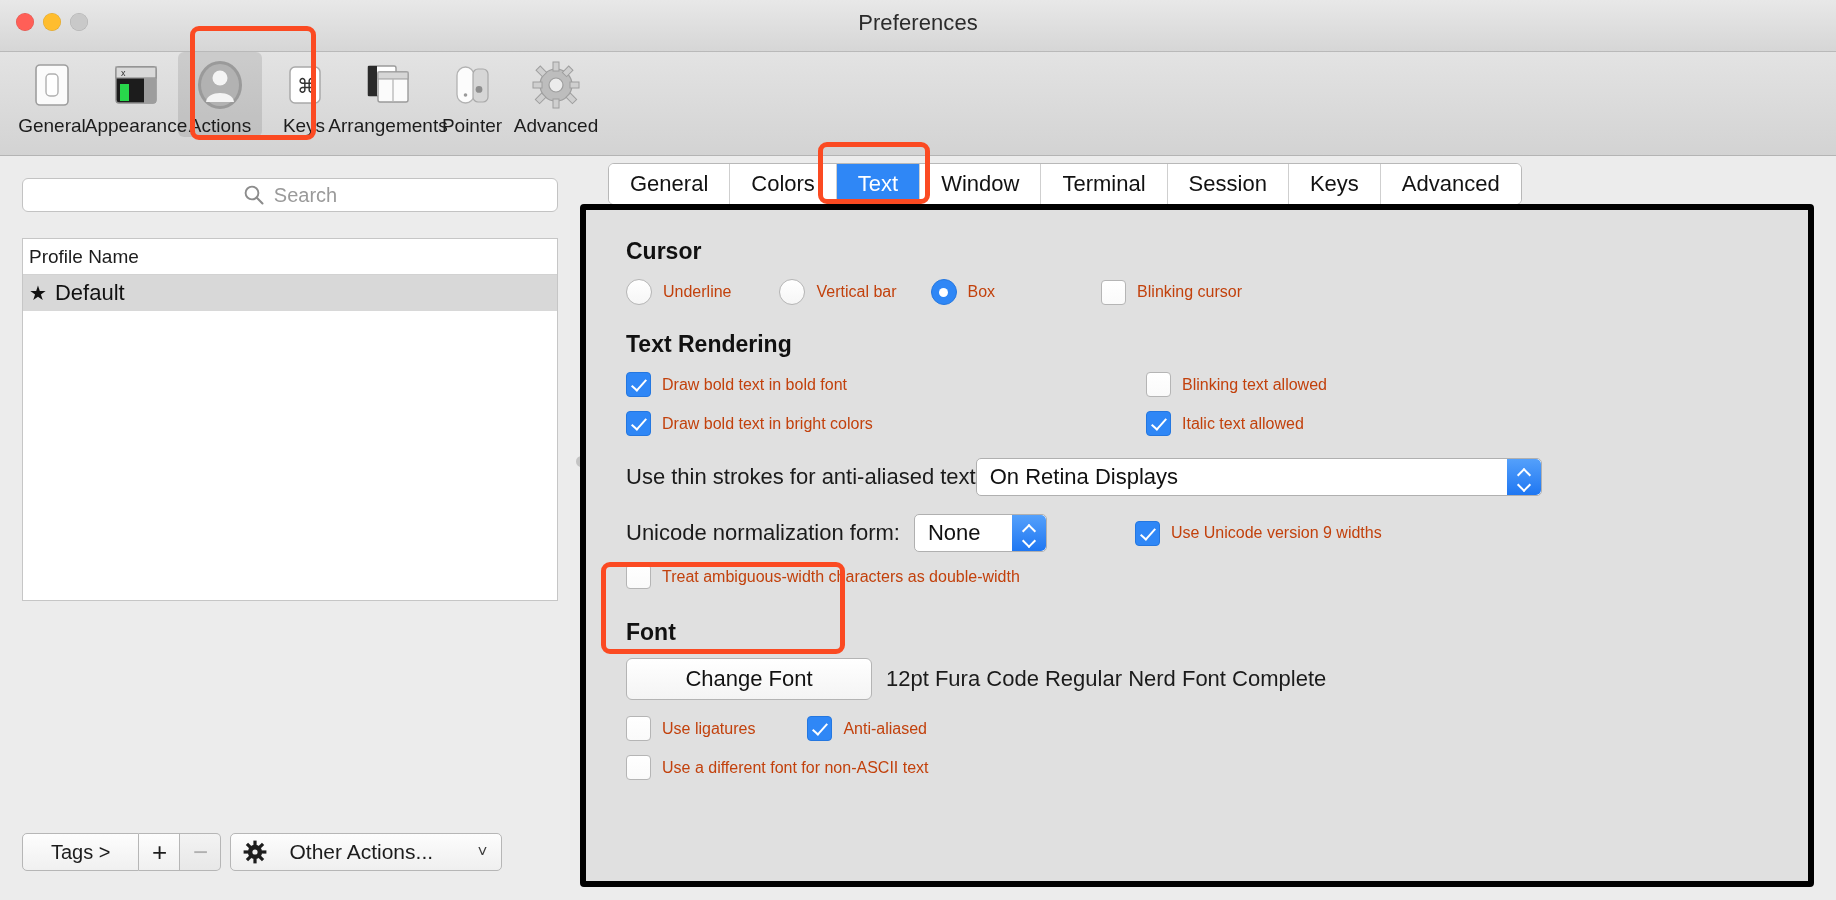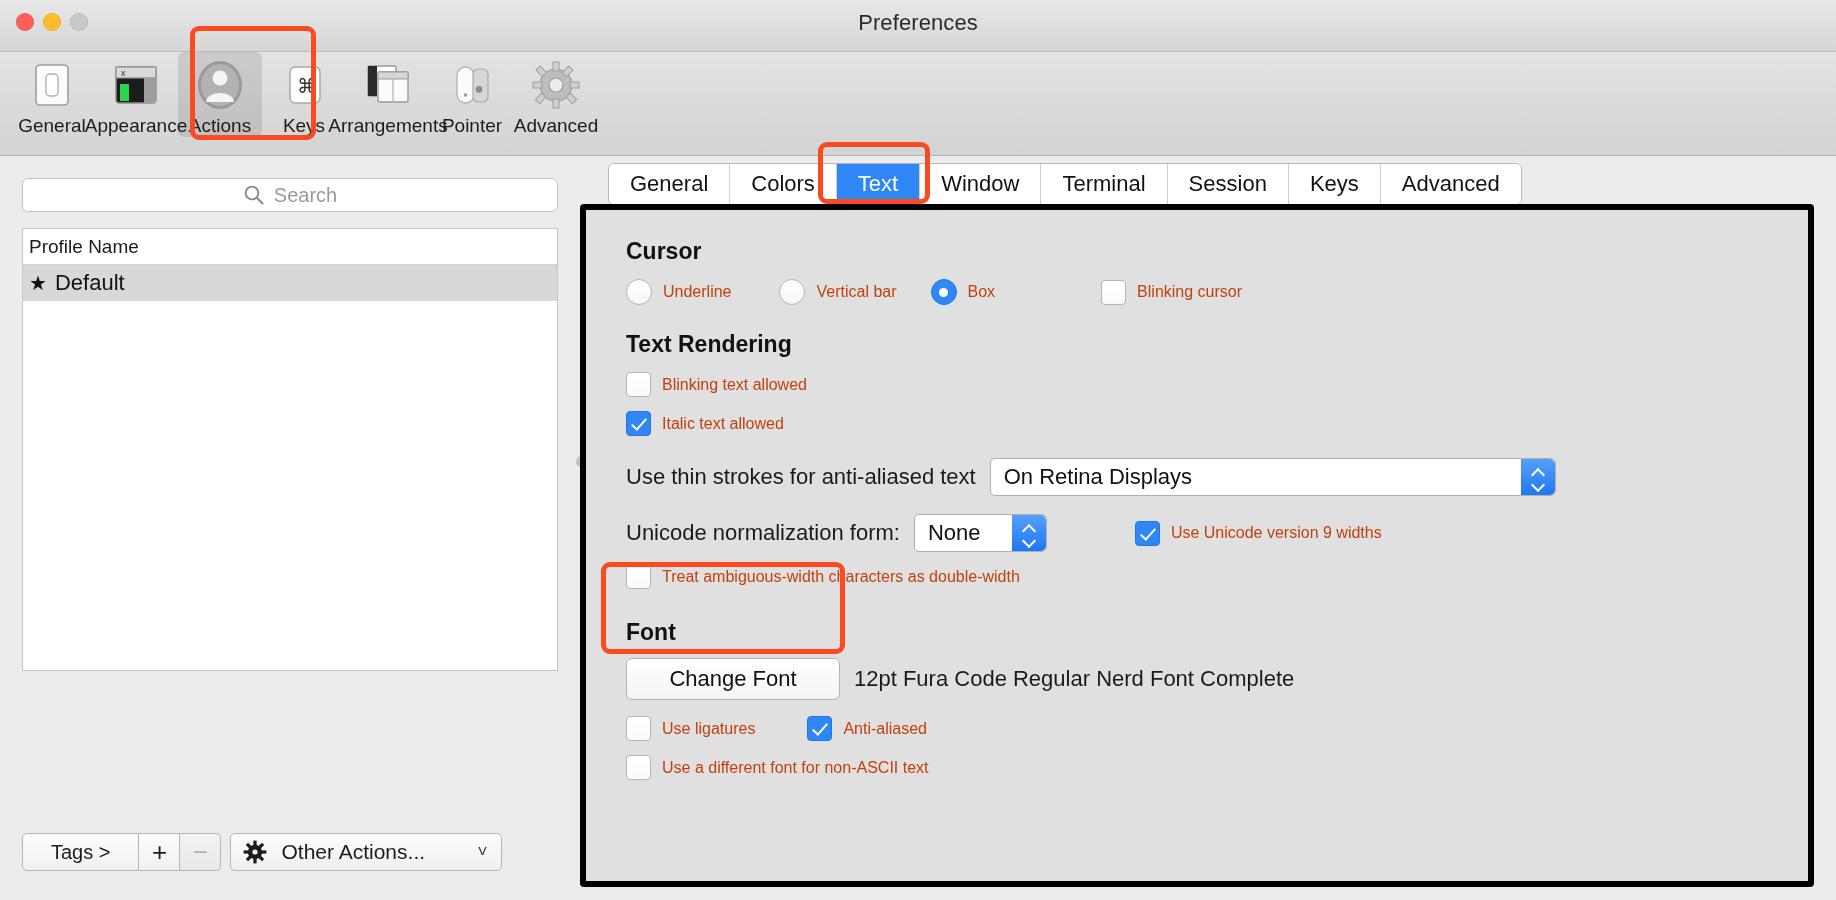--- a/index.html
+++ b/index.html
@@ -100,22 +100,22 @@
     border: 1px solid #c3c3c3;
     border-radius: 6px;
     display: flex; align-items: center; justify-content: center;
     gap: 9px;
     position: relative;
   }
   .search-ph { font-size: 20px; color: #9a9a9a; }
   .search-inner { display: flex; align-items: center; gap: 9px; }
 
   .list-frame {
-    margin-top: 16px;
-    height: 443px;
+    margin-top: 26px;
+    height: 363px;
     background: #ffffff;
     border: 1px solid #c6c6c6;
   }
   .list-header {
     height: 36px;
     border-bottom: 1px solid #d2d2d2;
     display: flex; align-items: center;
     padding-left: 6px;
     background: #ffffff;
   }
@@ -149,21 +149,21 @@
   .seg-minus { width: 41px; border-left: none; border-radius: 0 5px 5px 0;
                color: #b0b0b0; font-size: 26px;
                background: linear-gradient(to bottom,#f3f3f3 0%,#e8e8e8 100%); }
   .other-actions {
     margin-left: 9px;
     min-width: 272px;
     padding: 0 12px 0 12px;
     background: linear-gradient(to bottom, #fdfdfd 0%, #efefef 100%);
     border: 1px solid #b6b6b6;
     border-radius: 5px;
-    display: flex; align-items: center; gap: 14px;
+    display: flex; align-items: center; gap: 22px;
     font-size: 21px; color: #1c1c1c;
     position: relative;
   }
   .oa-chevron { position: absolute; right: 14px; font-size: 17px; color: #3a3a3a; }
 
   .split-handle {
     position: absolute;
     left: 575px; top: 0; bottom: 0; width: 12px;
   }
   .split-dot {
@@ -489,35 +489,45 @@
             <div class="radio on"></div>
             <span class="ctrl-label">Box</span>
             <div style="width:106px"></div>
             <div class="cb"></div>
             <span class="ctrl-label">Blinking cursor</span>
           </div>
 
           <div class="sec-title">Text Rendering</div>
 
           <div class="grid2">
+            <div class="col-left">
+              <div class="row">
+                <div class="cb on"></div>
+                <span class="ctrl-label">Draw bold text in bold font</span>
+              </div>
+              <div class="row">
+                <div class="cb on"></div>
+                <span class="ctrl-label">Draw bold text in bright colors</span>
+              </div>
+            </div>
             <div class="col-right">
               <div class="row">
                 <div class="cb"></div>
                 <span class="ctrl-label">Blinking text allowed</span>
               </div>
               <div class="row">
                 <div class="cb on"></div>
                 <span class="ctrl-label">Italic text allowed</span>
               </div>
             </div>
           </div>
 
           <div class="row" style="margin-top:8px;margin-bottom:18px;">
             <span class="label-text">Use thin strokes for anti-aliased text</span>
-            <div class="popup" style="margin-left:14px;width:566px;align-items:center;">
+            <div class="popup" style="width:566px;align-items:center;">
               <span class="pv">On Retina Displays</span>
               <span class="stepper">
                 <span class="chev-u"></span>
                 <span class="chev-d"></span>
               </span>
             </div>
           </div>
 
           <div class="row" style="margin-bottom:12px;">
             <span class="label-text">Unicode normalization form:</span>
@@ -534,21 +544,21 @@
           </div>
 
           <div class="row" style="margin-bottom:30px;">
             <div class="cb"></div>
             <span class="ctrl-label">Treat ambiguous-width characters as double-width</span>
           </div>
 
           <div class="sec-title" style="margin-bottom:12px;">Font</div>
 
           <div class="row" style="margin-bottom:16px;">
-            <button class="btn" style="width:214px;">Change Font</button>
+            <button class="btn" style="width:246px;">Change Font</button>
             <span class="label-text" style="margin-left:14px;">12pt Fura Code Regular Nerd Font Complete</span>
           </div>
 
           <div class="row">
             <div class="cb"></div>
             <span class="ctrl-label">Use ligatures</span>
             <div style="width:52px"></div>
             <div class="cb on"></div>
             <span class="ctrl-label">Anti-aliased</span>
           </div>

